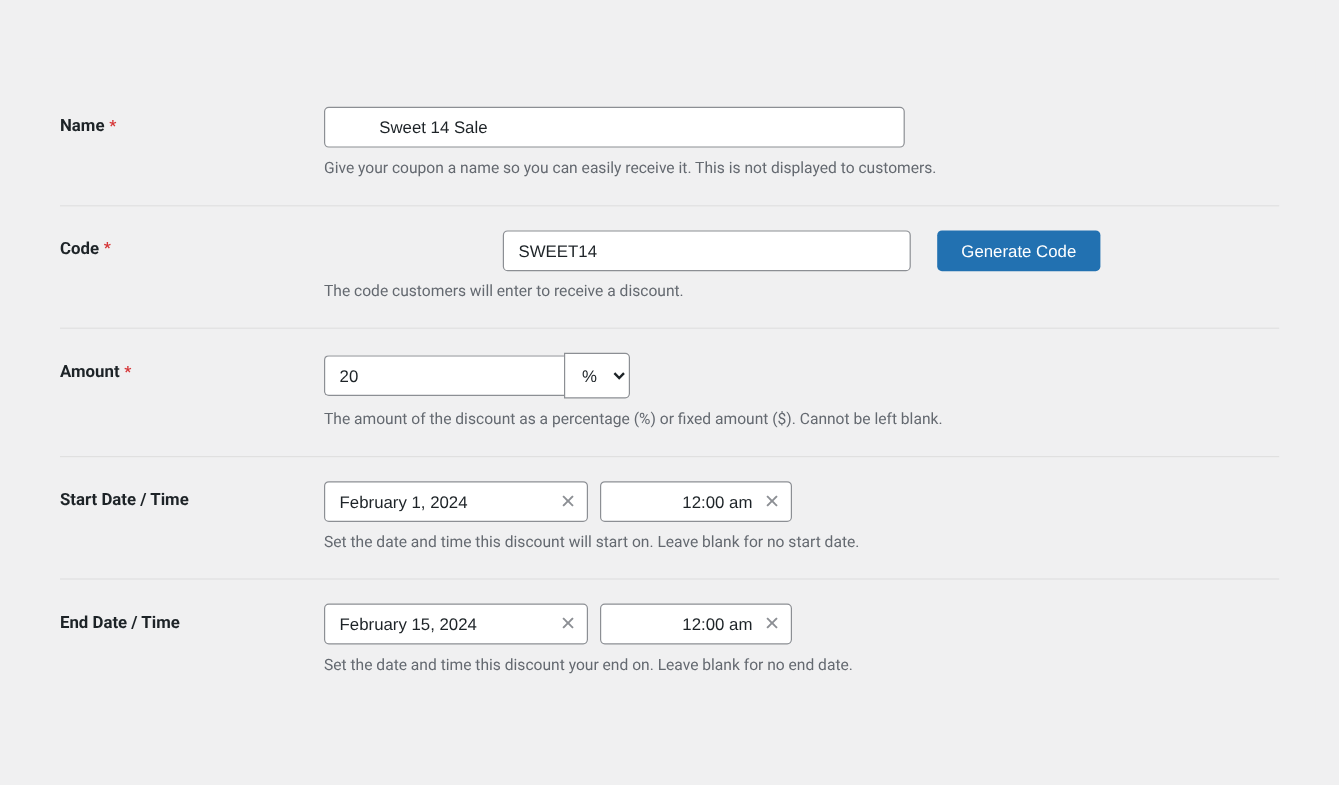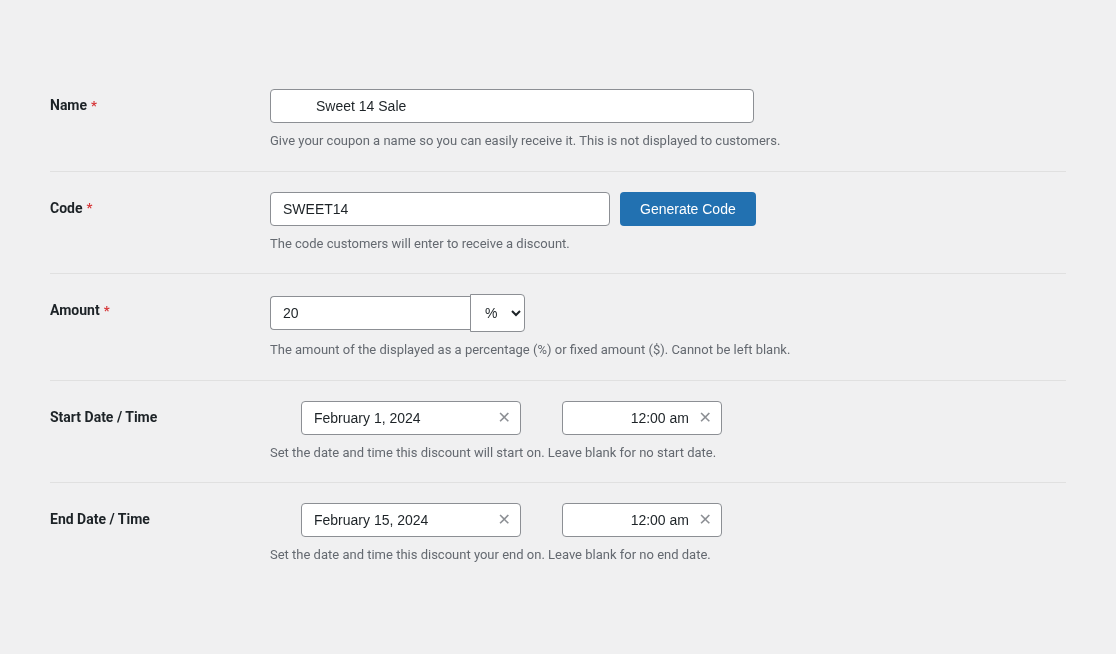--- a/index.html
+++ b/index.html
@@ -58,21 +58,22 @@
       background: #fff;
       outline: none;
     }
     .name-input {
       width: 484px;
       padding-left: 45px;
     }
     .code-row {
       display: flex;
       align-items: center;
-      gap: 10px;
+      gap: 22px;
+      justify-content: center;
     }
     .code-input {
       width: 340px;
     }
     .generate-btn {
       background: #2271b1;
       color: #fff;
       border: none;
       border-radius: 4px;
       padding: 9px 20px;
@@ -98,21 +99,20 @@
     }
     .date-time-row {
       display: flex;
       align-items: center;
       gap: 10px;
     }
     .date-input-wrapper {
       position: relative;
       display: flex;
       align-items: center;
-      margin-left: 31px;
     }
     .date-input {
       width: 220px;
       padding-right: 32px;
     }
     .time-input {
       width: 160px;
       padding-right: 32px;
       text-align: right;
     }
@@ -175,21 +175,21 @@
       <span class="required-star">*</span>
     </div>
     <div class="form-content">
       <div class="amount-row">
         <input class="form-input amount-input" type="text" value="20" style="">
         <select class="amount-select-el">
           <option value="%" selected="">%</option>
           <option value="$">$</option>
         </select>
       </div>
-      <span class="help-text">The amount of the displayed as a percentage (%) or fixed amount ($). Cannot be left blank.</span>
+      <span class="help-text">The amount of the discount as a percentage (%) or fixed amount ($). Cannot be left blank.</span>
     </div>
   </div>
 
   <div class="form-row">
     <div class="form-label">
       <span>Start Date / Time</span>
     </div>
     <div class="form-content">
       <div class="date-time-row">
         <div class="date-input-wrapper">

